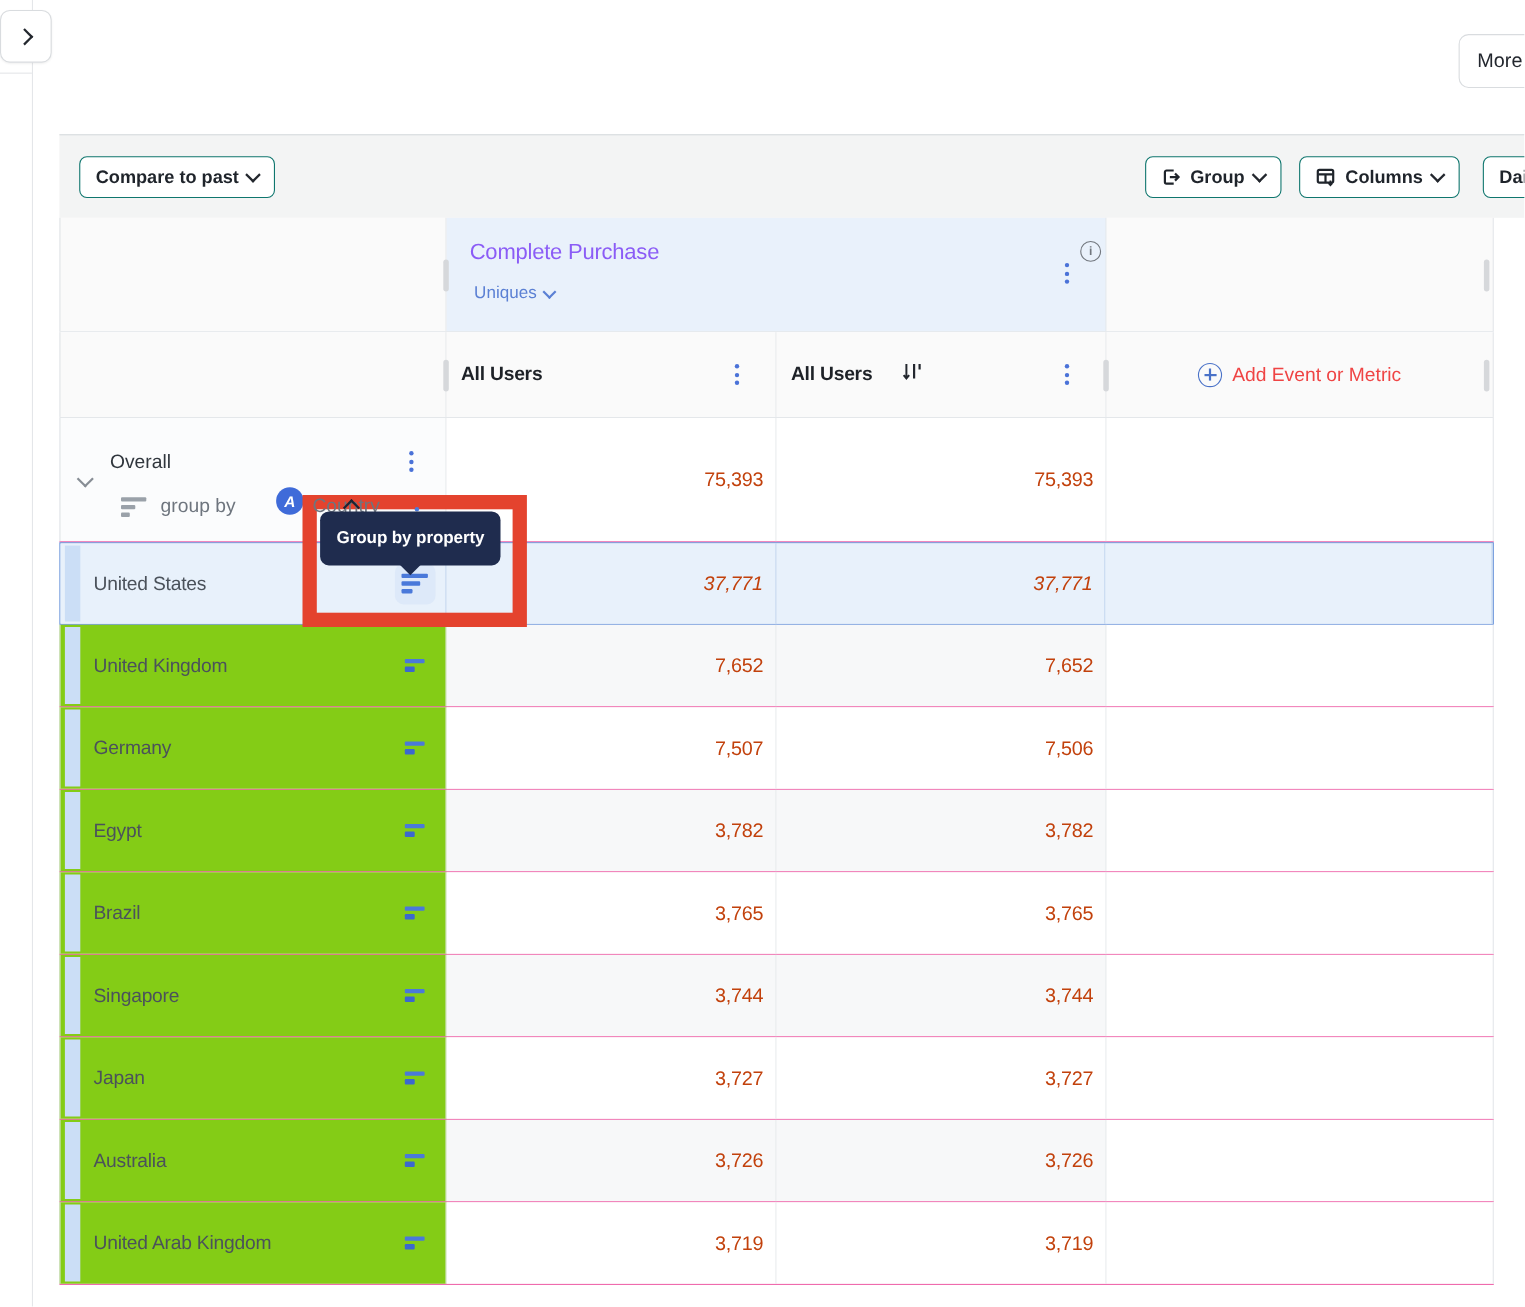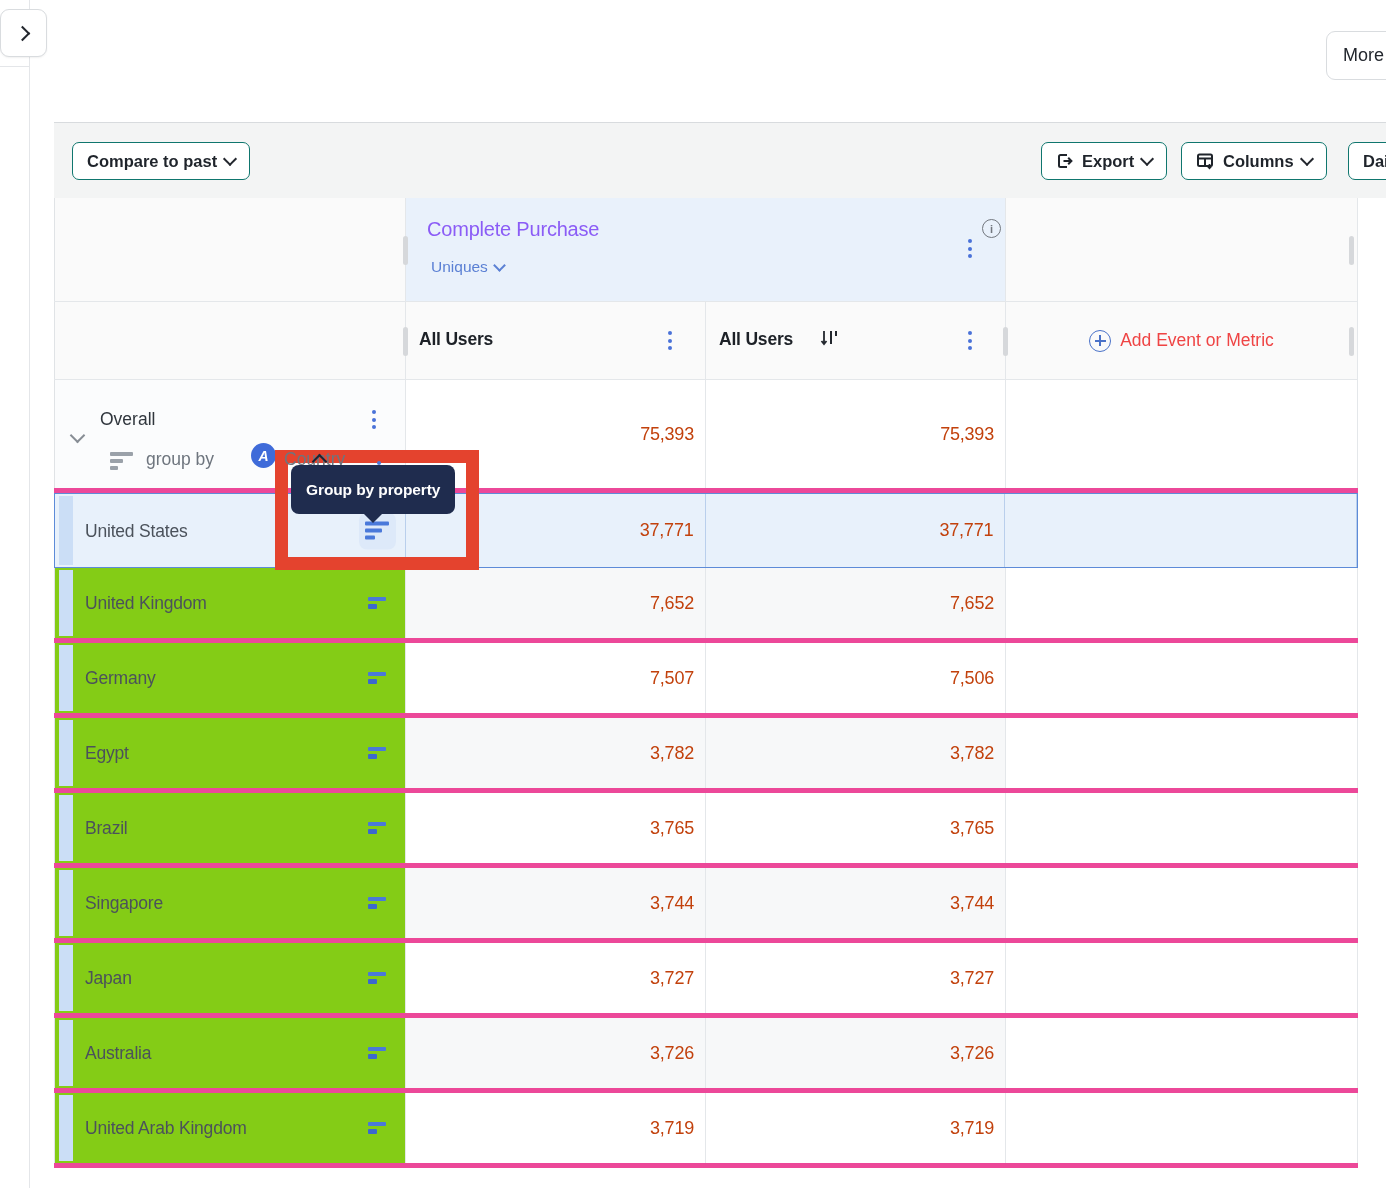--- a/index.html
+++ b/index.html
@@ -59,21 +59,21 @@
   .sort-ic{position:absolute;left:114px;top:27px;}
   .add-metric{position:absolute;inset:0;display:flex;align-items:center;justify-content:center;gap:9px;
     color:#ef4444;font-size:17.5px;cursor:pointer;}
   .plus-circ{width:20px;height:20px;border:1.8px solid #4a72c8;border-radius:50%;position:relative;}
   .plus-circ:before,.plus-circ:after{content:"";position:absolute;background:#4a72c8;}
   .plus-circ:before{left:4.5px;top:9px;width:11px;height:2px;}
   .plus-circ:after{left:9px;top:4.5px;width:2px;height:11px;}
   .handle{position:absolute;width:5px;height:29px;background:#d6d8db;border-radius:3px;z-index:4;}
 
   
-  .row{border-bottom:5px solid #ec4899;}
+  .row{border-bottom:1px solid #ec4899;}
   .name-cell{background:#84cc16;}
   .accent{position:absolute;left:4px;top:2px;bottom:2px;width:14px;background:#cbdef6;}
   .rname{position:absolute;left:30px;top:50%;transform:translateY(-50%);font-size:17.5px;color:#4b525b;letter-spacing:-.2px;}
   .gicon{position:absolute;right:18px;top:50%;transform:translateY(-50%);width:19px;cursor:pointer;}
   .gicon i{display:block;background:#4a79da;border-radius:1px;}
   .gicon i:nth-child(1){width:18px;height:4px;margin-bottom:3px;}
   .gicon i:nth-child(2){width:9px;height:5px;background:#3b68cf;}
   .val{font-size:18px;color:#c2410c;letter-spacing:-.2px;display:flex;align-items:center;
     justify-content:flex-end;padding-right:11px;background:#fff;}
   .tint .val,.tint .cC{background:#f7f8f9;}
@@ -97,21 +97,21 @@
   .gb-prop{position:absolute;left:229px;top:69px;font-size:17.5px;color:#6e757e;z-index:55;}
   .gb-chev-frag{position:absolute;left:259px;top:76px;width:9px;height:9px;border-left:2.4px solid #1d2433;
     border-top:2.4px solid #1d2433;transform:rotate(45deg);z-index:55;}
   .gb-kebab-frag{position:absolute;left:322px;top:81px;width:4px;height:12px;z-index:55;}
   .gb-kebab-frag i{display:block;width:4px;height:4px;border-radius:50%;background:#4a79da;margin-bottom:3px;}
 
   
   .selrow{top:493px;height:75px;border:1px solid #5d8bd8;}
   .selrow .cell{background:#e8f1fb;border-right:1px solid #b9cfec;}
   .selrow .cA{border-left:none;width:351px;padding-left:32px;}
-  .selrow .val{background:#e8f1fb;}
+  .selrow .val{background:#e8f1fb;font-style:italic;}
   .selrow .cC{background:#e8f1fb;border-right:1px solid #b9cfec;}
   .gbtn{position:absolute;right:9px;top:50%;transform:translateY(-50%);width:37px;height:37px;
     border-radius:8px;background:#dde9f9;display:flex;align-items:center;justify-content:center;cursor:pointer;}
   .gbtn-lines i{display:block;background:#4a79da;border-radius:1px;height:4px;margin-bottom:3px;}
   .gbtn-lines i:nth-child(1){width:24px;}
   .gbtn-lines i:nth-child(2){width:17px;}
   .gbtn-lines i:nth-child(3){width:10px;margin-bottom:0;}
 
   
   .redbox{left:275px;top:450px;width:204px;height:120px;box-sizing:border-box;
@@ -140,21 +140,21 @@
   <div class="abs toolbar">
     <div class="tbtn" style="left:18px;">
       <span>Compare to past</span>
       <span class="chev-dn"></span>
     </div>
     <div class="tbtn" style="left:987px;">
       <svg class="ico" width="18" height="18" viewBox="0 0 18 18">
         <path d="M11 3 H4.5 A1.5 1.5 0 0 0 3 4.5 V13.5 A1.5 1.5 0 0 0 4.5 15 H11" fill="none" stroke="#1f242b" stroke-width="2"></path>
         <path d="M7.5 9 H15 M12.2 5.8 L15.4 9 L12.2 12.2" fill="none" stroke="#1f242b" stroke-width="2"></path>
       </svg>
-      <span>Export</span>
+      <span>Group</span>
       <span class="chev-dn"></span>
     </div>
     <div class="tbtn" style="left:1127px;">
       <svg class="ico" width="19" height="18" viewBox="0 0 19 18">
         <rect x="2" y="2.5" width="14" height="11.5" rx="1.5" fill="none" stroke="#1f242b" stroke-width="2"></rect>
         <line x1="2.5" y1="6.5" x2="15.5" y2="6.5" stroke="#1f242b" stroke-width="2"></line>
         <line x1="9" y1="7" x2="9" y2="13.5" stroke="#1f242b" stroke-width="2"></line>
         <path d="M13.5 12 v4 M11.8 14.4 L13.5 16.2 L15.2 14.4" fill="none" stroke="#1f242b" stroke-width="1.7"></path>
       </svg>
       <span>Columns</span>

